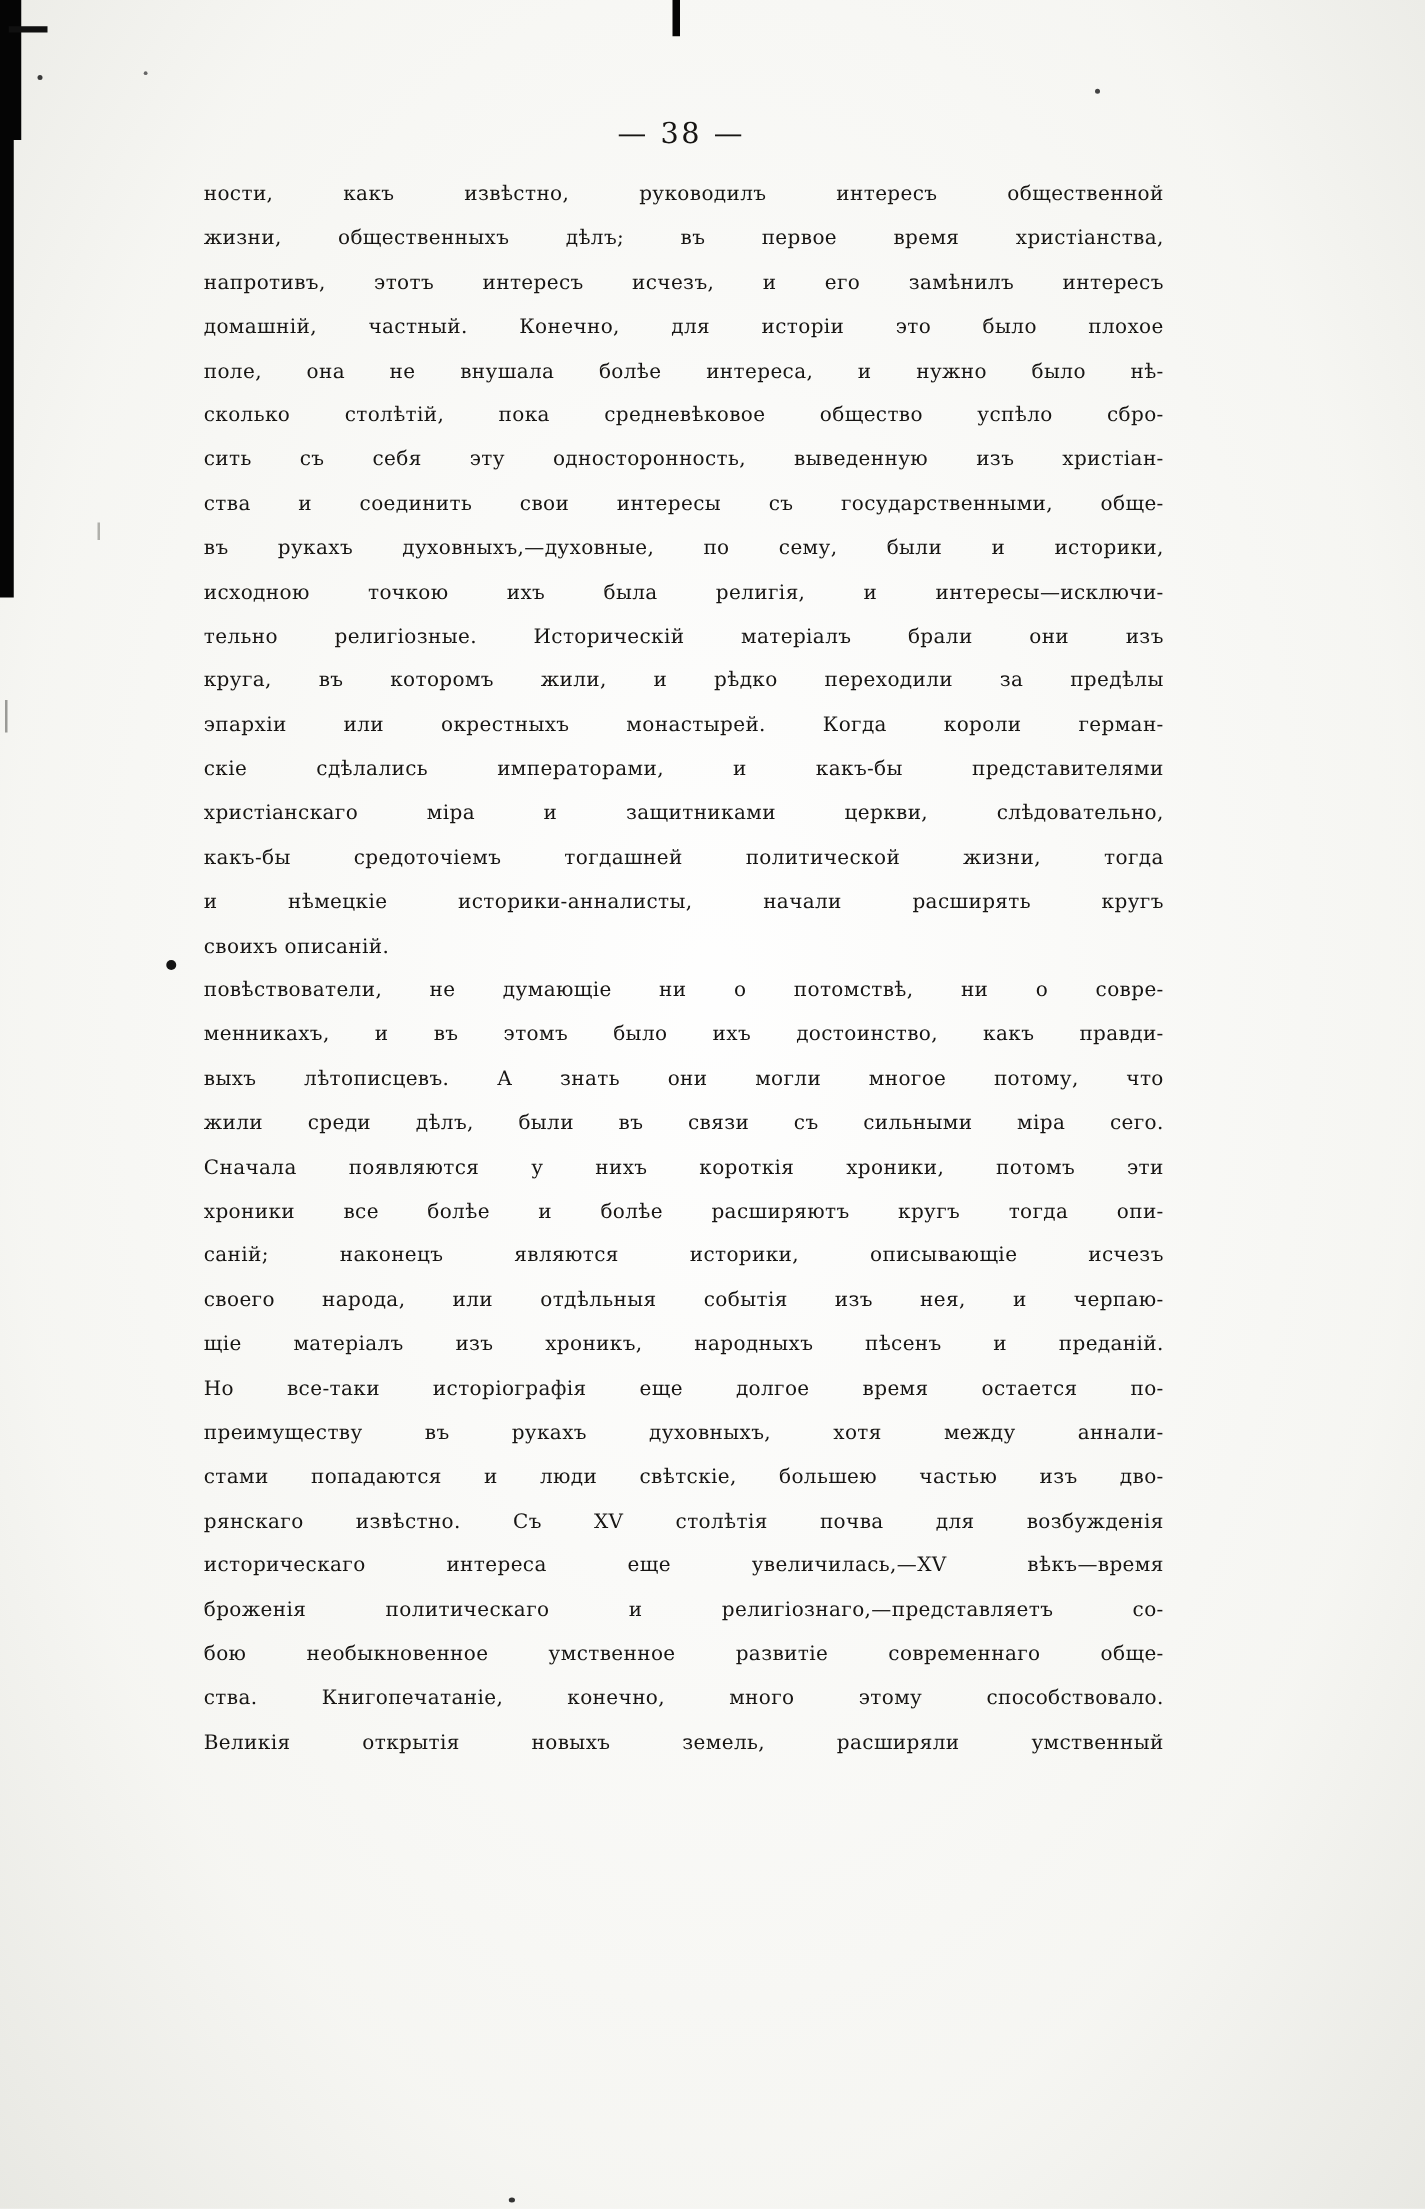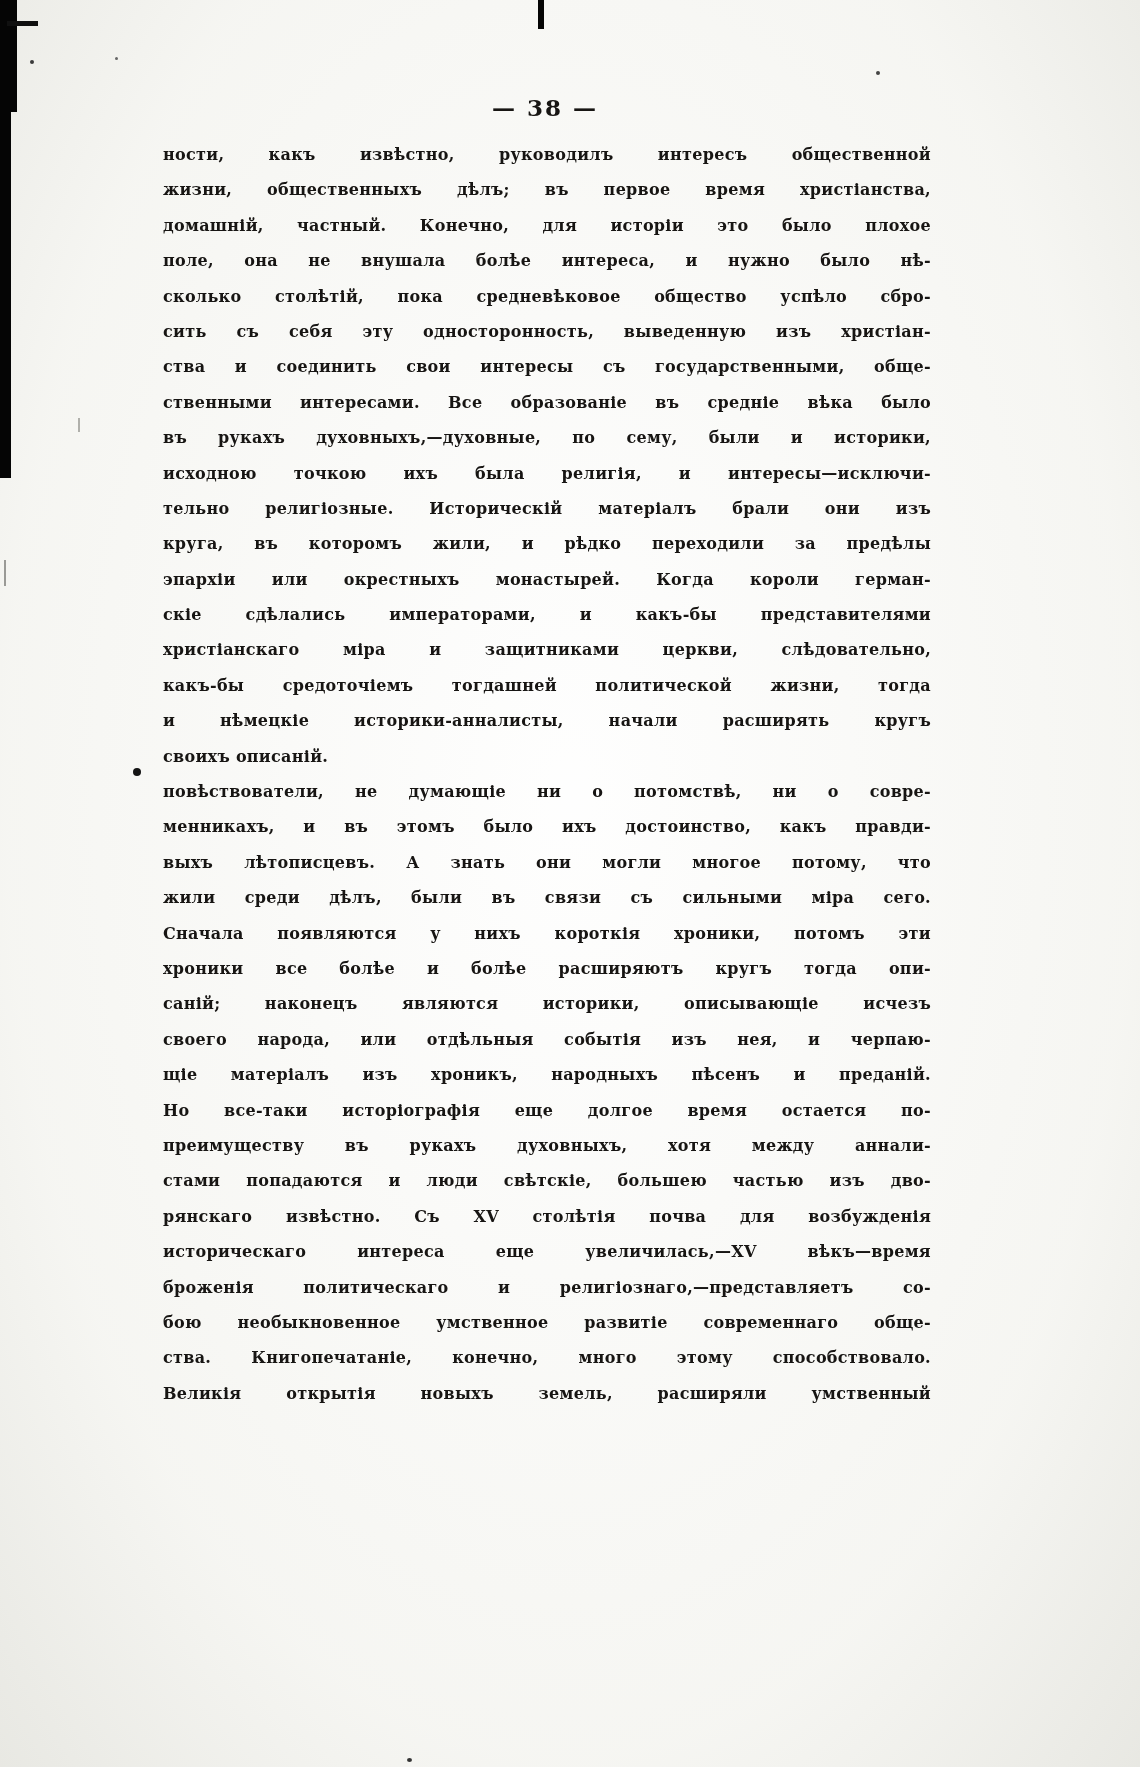--- a/index.html
+++ b/index.html
@@ -9,21 +9,20 @@
     background: #fafaf7;
     font-family: "DejaVu Serif", "Liberation Serif", serif;
     color: #171513;
     overflow: hidden;
   }
   .page {
     position: absolute; inset: 0;
     background:
       radial-gradient(ellipse at 50% 45%, rgba(255,255,255,0.9) 0%, rgba(244,244,240,0.6) 70%, rgba(228,228,222,0.8) 100%),
       #f8f8f5;
-    font-weight: bold;
   }
   .page-number {
     position: absolute;
     left: 160px; width: 770px; top: 94px;
     text-align: center;
     font-size: 23px;
     letter-spacing: 2px;
   }
   .text-block {
     position: absolute;
@@ -111,26 +110,26 @@
   <div class="margin-mark-2"></div>
   <div class="bottom-speck"></div>
 
   <div class="page-number">— 38 —</div>
 
   <div class="margin-bullet"></div>
 
   <div class="text-block">
       <div class="line">ности, какъ извѣстно, руководилъ интересъ общественной</div>
       <div class="line">жизни, общественныхъ дѣлъ; въ первое время христіанства,</div>
+      <div class="line">напротивъ, этотъ интересъ исчезъ, и его замѣнилъ интересъ</div>
       <div class="line">домашній, частный. Конечно, для исторіи это было плохое</div>
       <div class="line">поле, она не внушала болѣе интереса, и нужно было нѣ-</div>
       <div class="line">сколько столѣтій, пока средневѣковое общество успѣло сбро-</div>
       <div class="line">сить съ себя эту односторонность, выведенную изъ христіан-</div>
       <div class="line">ства и соединить свои интересы съ государственными, обще-</div>
-      <div class="line">ственными интересами. Все образованіе въ средніе вѣка было</div>
       <div class="line">въ рукахъ духовныхъ,—духовные, по сему, были и историки,</div>
       <div class="line">исходною точкою ихъ была религія, и интересы—исключи-</div>
       <div class="line">тельно религіозные. Историческій матеріалъ брали они изъ</div>
       <div class="line">круга, въ которомъ жили, и рѣдко переходили за предѣлы</div>
       <div class="line">эпархіи или окрестныхъ монастырей. Когда короли герман-</div>
       <div class="line">скіе сдѣлались императорами, и какъ-бы представителями</div>
       <div class="line">христіанскаго міра и защитниками церкви, слѣдовательно,</div>
       <div class="line">какъ-бы средоточіемъ тогдашней политической жизни, тогда</div>
       <div class="line">и нѣмецкіе историки-анналисты, начали расширять кругъ</div>
       <div class="line left">своихъ описаній.</div>

